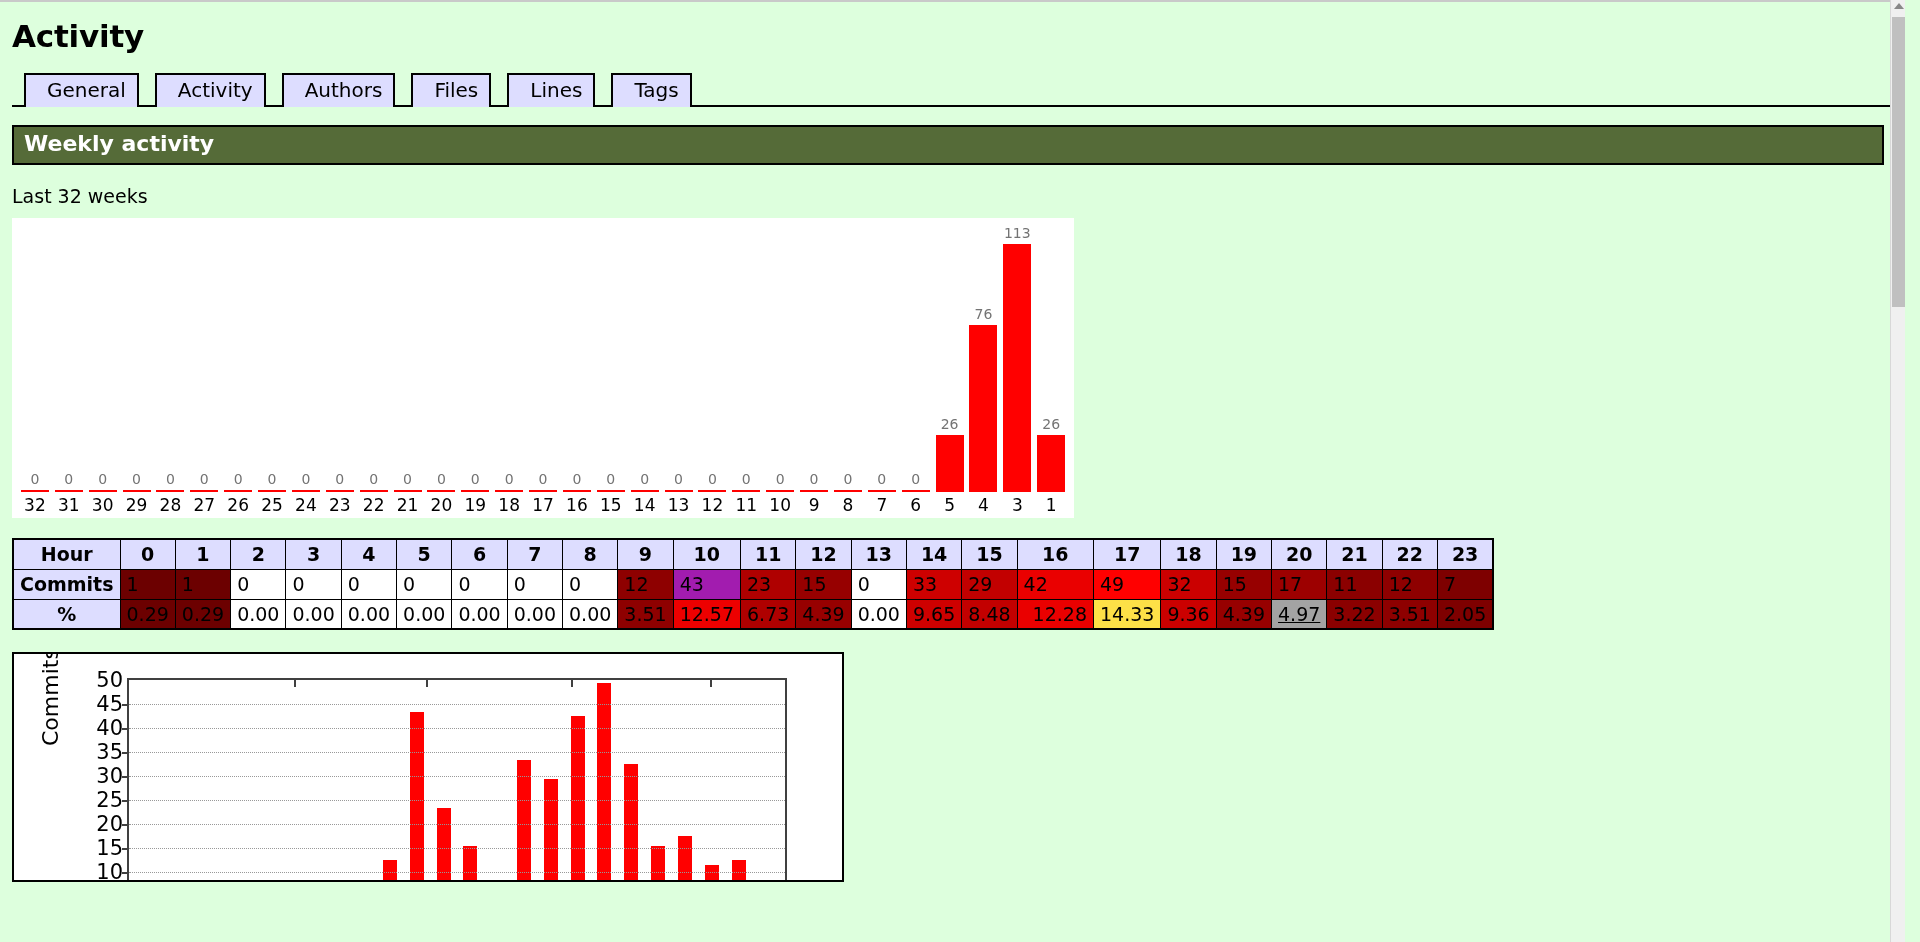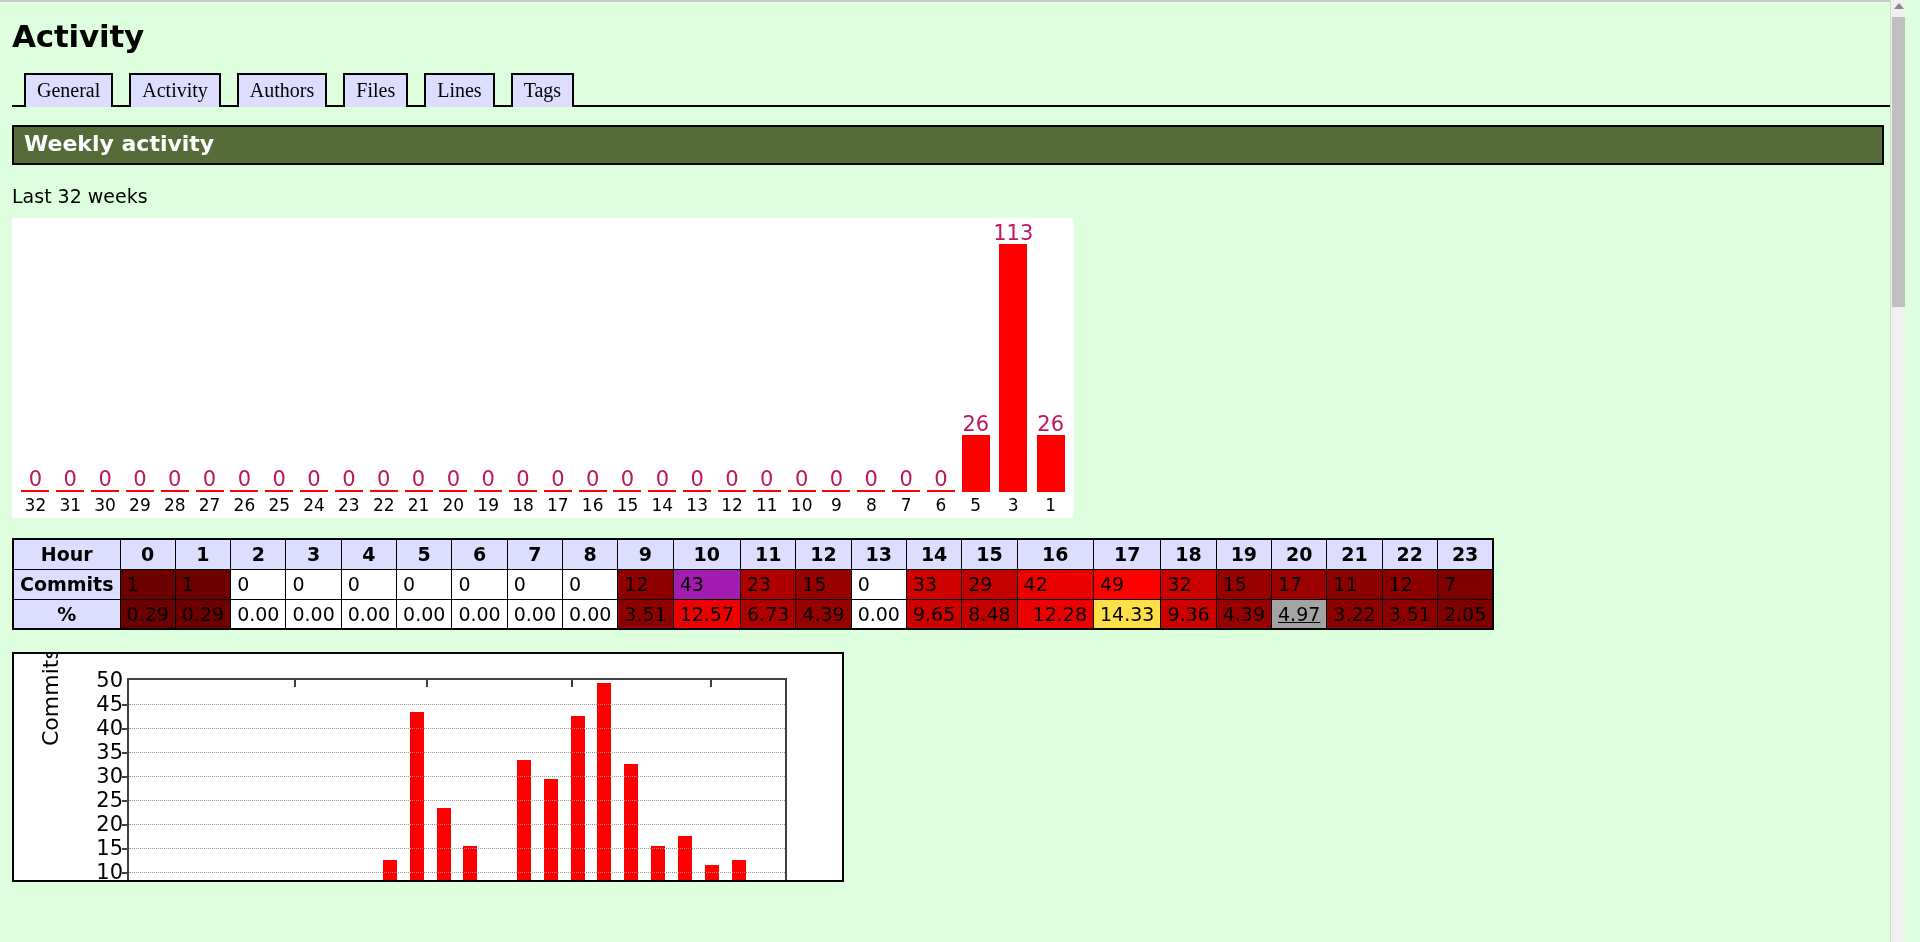--- a/index.html
+++ b/index.html
@@ -39,28 +39,27 @@
     border-bottom: 2px solid #000;
     display: flex;
     align-items: flex-end;
     gap: 16px;
   }
   .tab {
     display: inline-block;
     background: #ddddff;
     border: 2px solid #000;
     border-bottom: none;
-    padding: 4px 11px 6px 11px;
+    padding: 4px 11px 6px 21px;
     font-size: 20px;
     line-height: 22px;
     color: #000;
     cursor: pointer;
     position: relative;
     top: 2px;
-    font-family: Liberation Serif, serif;
   }
 
   
   .section-bar {
     background: #556b38;
     border: 2px solid #000;
     color: #ffffff;
     font-size: 22px;
     font-weight: bold;
     padding: 4px 0 6px 10px;
@@ -93,22 +92,22 @@
   .wcol {
     flex: 1 1 0;
     height: 100%;
     display: flex;
     flex-direction: column;
     justify-content: flex-end;
     align-items: center;
     position: relative;
   }
   .wcol .wlabelval {
-    font-size: 21px;
-    color: #be185d;
+    font-size: 14px;
+    color: #737373;
     line-height: 18px;
     margin-bottom: 2px;
     text-align: center;
   }
   .wcol .wbar {
     width: 28px;
     background: #ff0000;
   }
   .wcol.zero .wbar {
     width: 28px;
@@ -403,20 +402,25 @@
           </div>
           <div class="wcol zero">
             <div class="wlabelval">0</div>
             <div class="wbar" style="height: 2px;"></div>
             <div class="wweek">6</div>
           </div>
           <div class="wcol">
             <div class="wlabelval">26</div>
             <div class="wbar" style="height: 57px;"></div>
             <div class="wweek">5</div>
+          </div>
+          <div class="wcol">
+            <div class="wlabelval">76</div>
+            <div class="wbar" style="height: 167px;"></div>
+            <div class="wweek">4</div>
           </div>
           <div class="wcol">
             <div class="wlabelval">113</div>
             <div class="wbar" style="height: 248px;"></div>
             <div class="wweek">3</div>
           </div>
           <div class="wcol">
             <div class="wlabelval">26</div>
             <div class="wbar" style="height: 57px;"></div>
             <div class="wweek">1</div>

